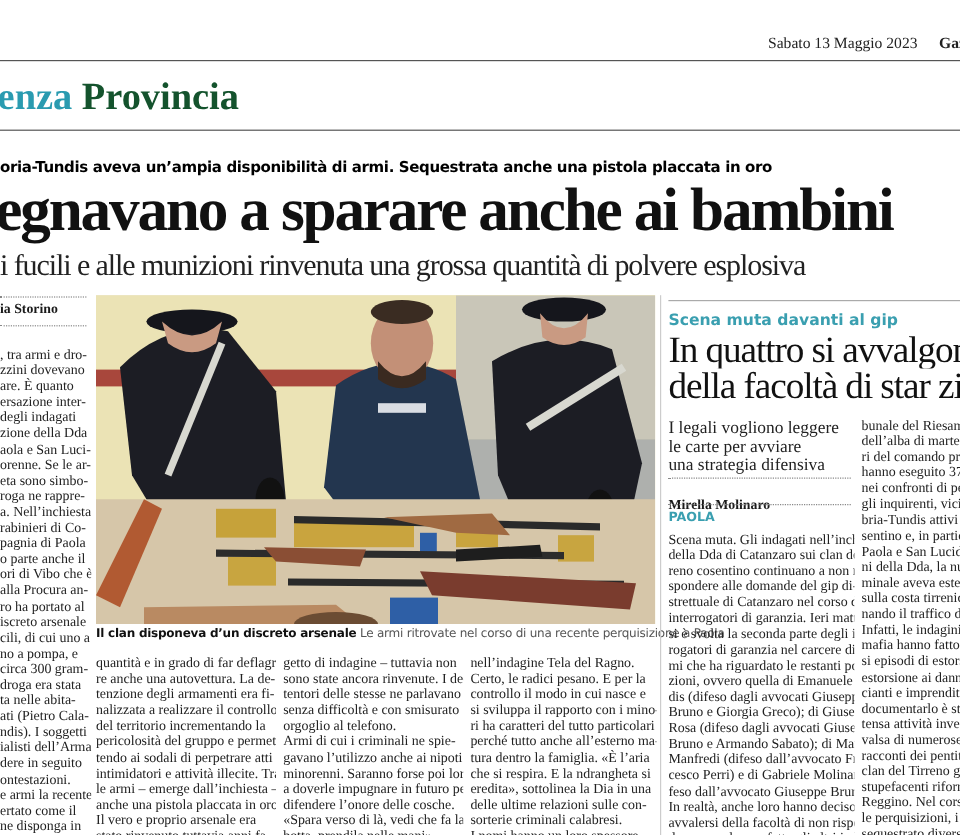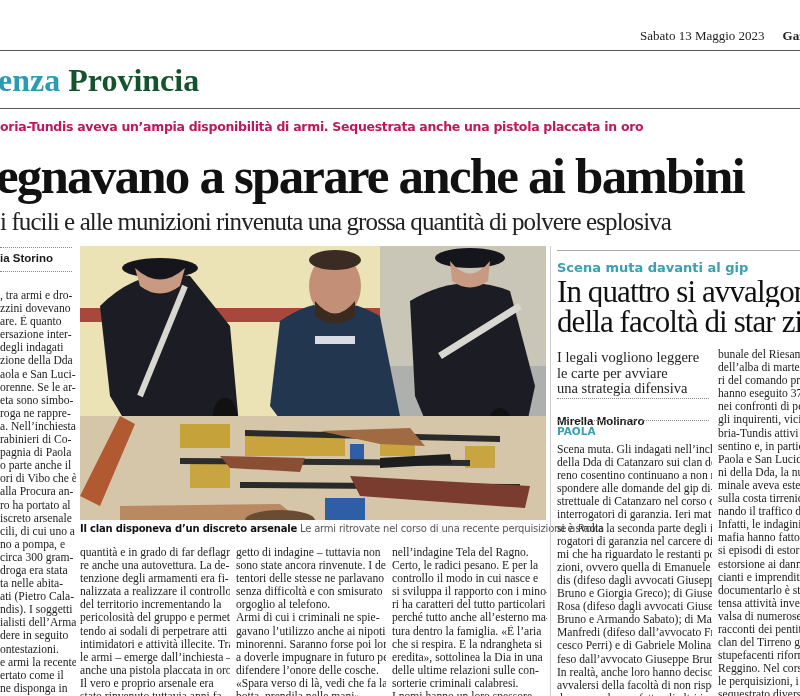--- a/index.html
+++ b/index.html
@@ -7,30 +7,30 @@
   body { position: relative; font-family: "DejaVu Serif", serif; color: #1a1a1a; }
 
   .topline { position: absolute; left: 640px; top: 28px; font-family: "Liberation Serif", serif; font-size: 13px; color: #222; white-space: nowrap; }
   .topline .brand { font-weight: bold; margin-left: 18px; }
   .rule { position: absolute; left: 0; width: 800px; border-top: 1.5px solid #555; }
 
   .section-title { position: absolute; left: -2px; top: 62px; font-family: "Liberation Serif", serif; font-weight: bold; font-size: 32px; letter-spacing: 0px; white-space: nowrap; }
   .section-title .part1 { color: #2a9bb0; }
   .section-title .part2 { color: #14532d; }
 
-  .kicker { position: absolute; left: 0; top: 119px; font-family: "DejaVu Sans", sans-serif; font-weight: bold; font-size: 12.5px; color: #be185d; white-space: nowrap; letter-spacing: -0.3px; }
+  .kicker { position: absolute; left: 0; top: 131px; font-family: "DejaVu Sans", sans-serif; font-weight: bold; font-size: 12.5px; color: #000000; white-space: nowrap; letter-spacing: -0.3px; }
   .headline { position: absolute; left: -4px; top: 146px; font-family: "Liberation Serif", serif; font-weight: bold; font-size: 51px; letter-spacing: -1.8px; white-space: nowrap; color: #111; line-height: 60px; }
   .subhead { position: absolute; left: 0; top: 206px; font-family: "Liberation Serif", serif; font-size: 25px; letter-spacing: -0.9px; white-space: nowrap; color: #222; line-height: 32px; }
 
   .col { position: absolute; font-family: "Liberation Serif", serif; font-size: 11.6px; line-height: 13.1px; color: #222; text-align: justify; }
   .line { display: block; white-space: nowrap; overflow: hidden; }
 
   .dotted { position: absolute; border-top: 1px dotted #888; }
 
-  .byline { position: absolute; font-family: Liberation Sans, sans-serif; font-weight: bold; font-size: 11.5px; color: #1a1a1a; white-space: nowrap; }
+  .byline { position: absolute; font-family: Liberation Serif, serif; font-weight: bold; font-size: 11.5px; color: #1a1a1a; white-space: nowrap; }
 
   .photo { position: absolute; left: 80px; top: 246px; width: 466px; height: 274px; overflow: hidden; background: #e9e2b9; }
   .caption { position: absolute; left: 80px; top: 523px; font-family: "DejaVu Sans", sans-serif; font-size: 10px; white-space: nowrap; color: #555; letter-spacing: -0.2px; }
   .caption b { color: #111; }
 
   .side-kicker { position: absolute; left: 557px; top: 260px; font-family: "DejaVu Sans", sans-serif; font-weight: bold; font-size: 13px; color: #3a9fb0; white-space: nowrap; }
   .side-head { position: absolute; left: 557px; top: 277px; font-family: "Liberation Serif", serif; font-size: 31px; line-height: 30px; letter-spacing: -0.9px; color: #111; white-space: nowrap; }
   .side-sub { position: absolute; left: 557px; top: 350px; font-family: "Liberation Serif", serif; font-size: 14.5px; line-height: 15.5px; color: #222; white-space: nowrap; }
   .place { position: absolute; left: 557px; top: 425px; font-family: "DejaVu Sans", sans-serif; font-weight: bold; font-size: 10.5px; color: #3a9fb0; }
   .vline { position: absolute; border-left: 1px solid #ccc; }

